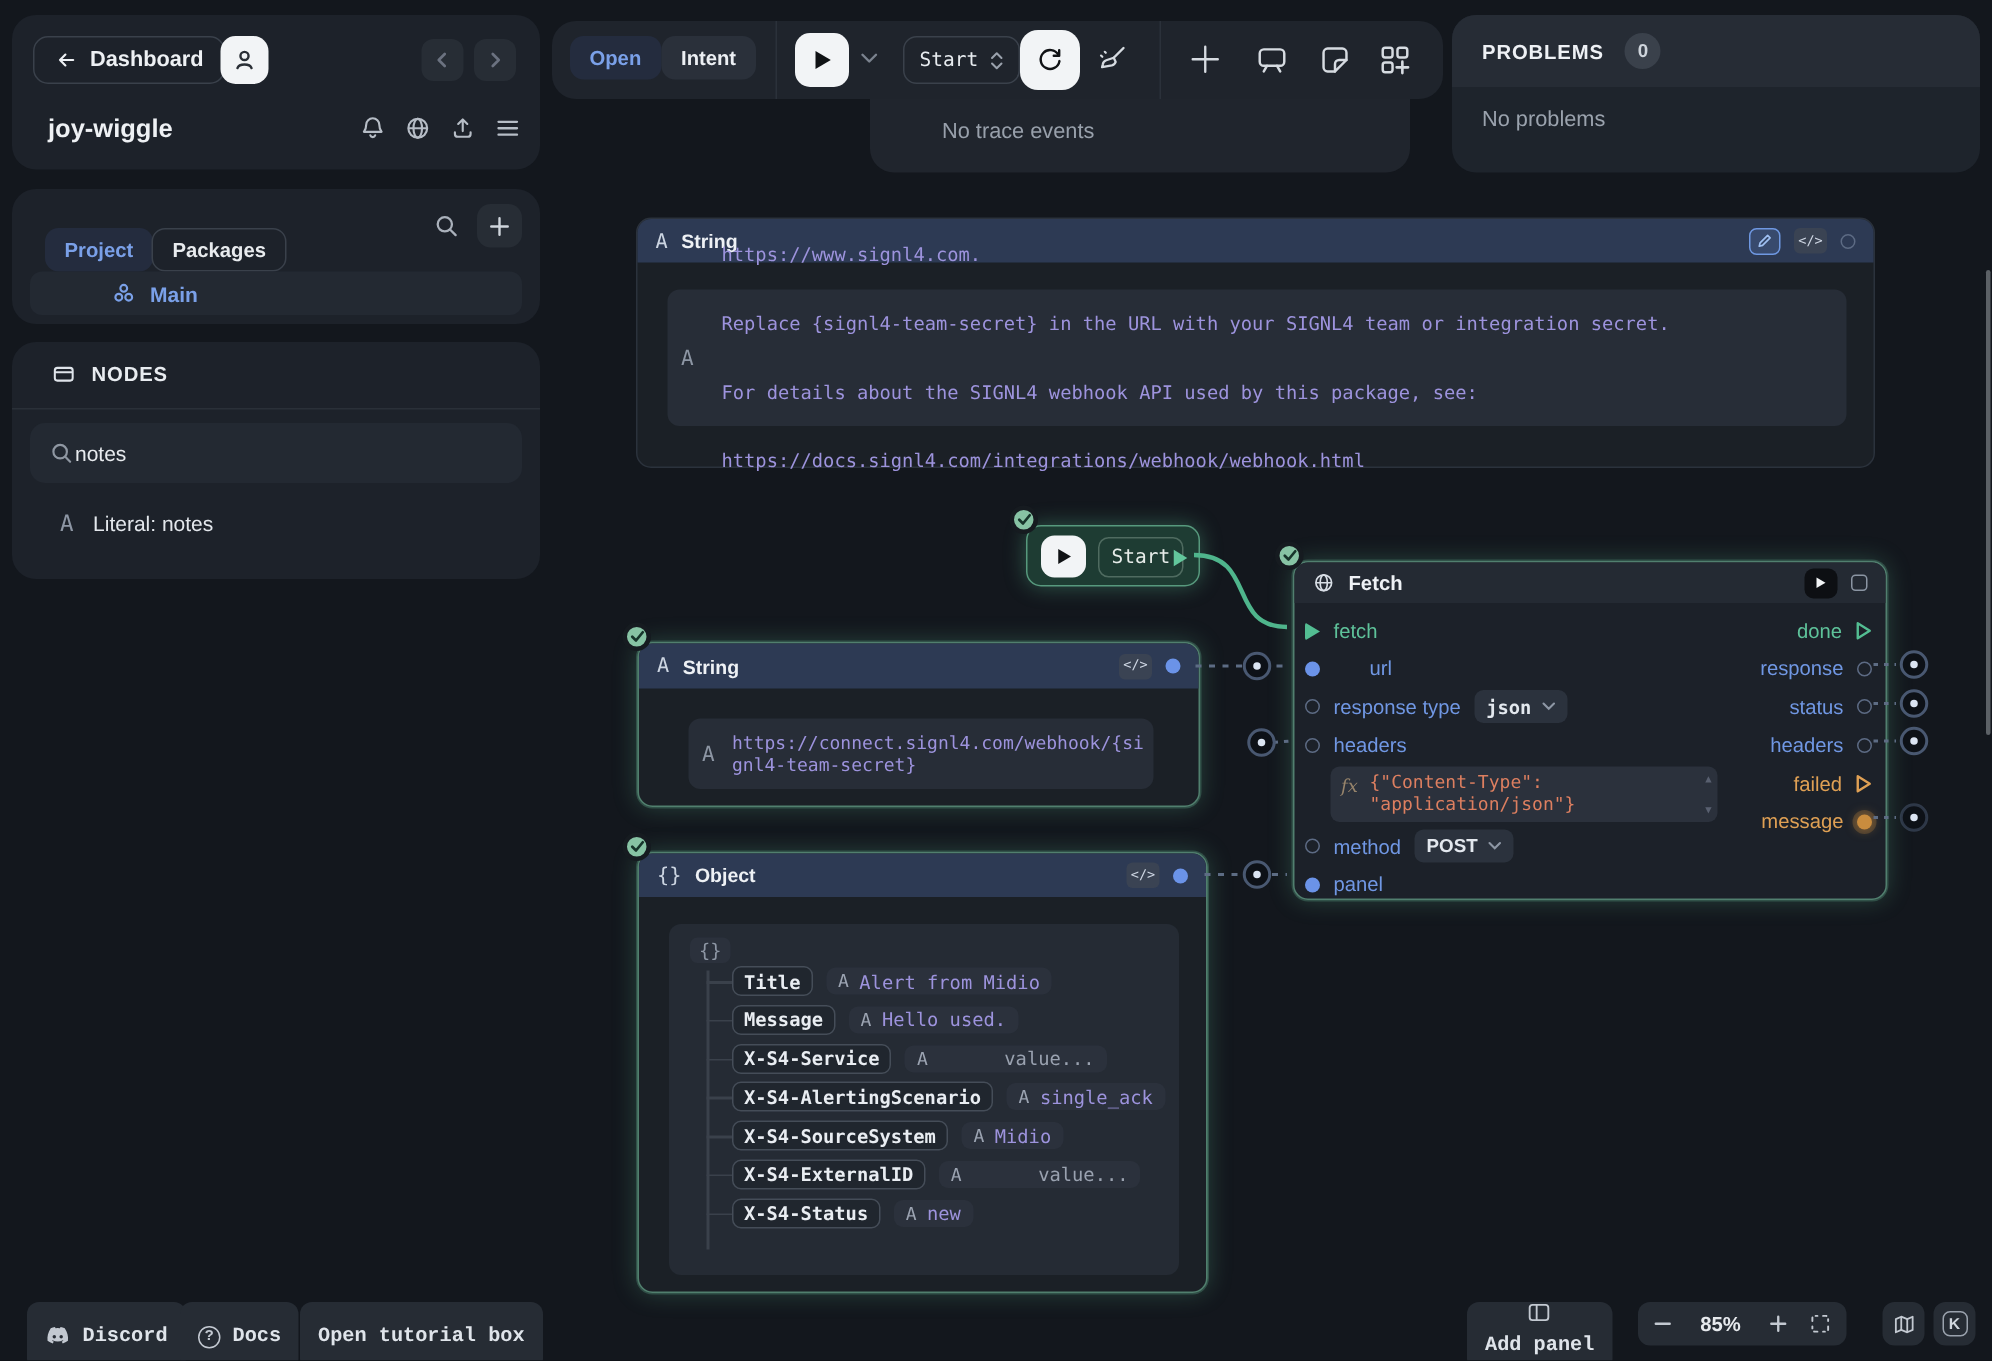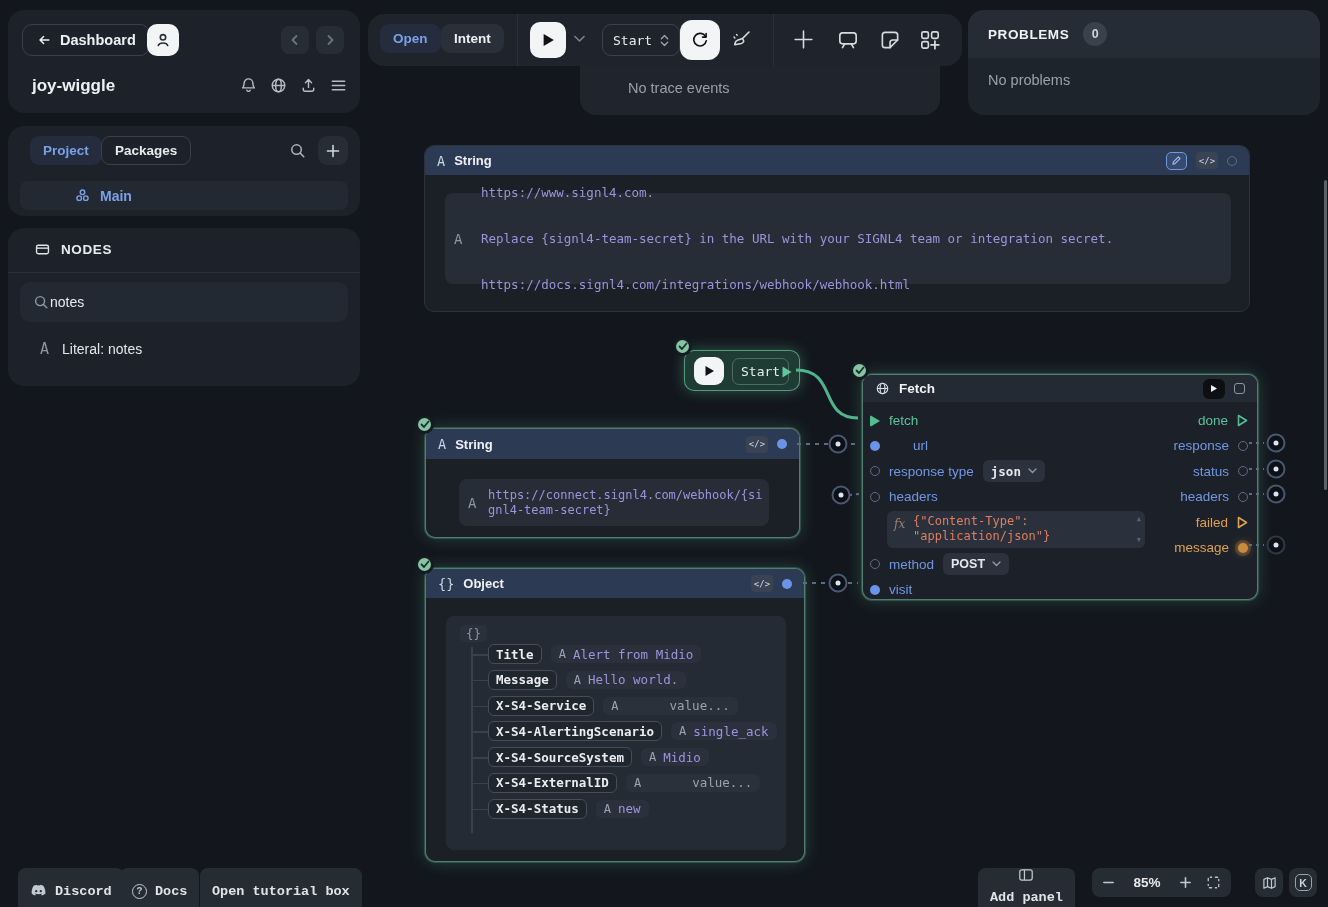--- a/index.html
+++ b/index.html
@@ -22,21 +22,21 @@
              gap:8px; border:1px solid #3a414b; border-radius:10px; padding:0 13px;
              font-size:14.5px; font-weight:bold; color:#eef1f4; }
   .avatar-btn{ position:absolute; left:139px; top:14px; width:32px; height:32px; background:#f2f4f6;
                border-radius:10px; display:flex; align-items:center; justify-content:center; }
   .navarrow{ position:absolute; top:16px; width:28px; height:28px; background:#272d35;
              border-radius:8px; display:flex; align-items:center; justify-content:center; }
   .proj-title{ position:absolute; left:24px; top:66px; font-size:17px; font-weight:bold; color:#eef1f4; }
   .hdr-ic{ position:absolute; top:66px; }
 
   
-  .tab-pill{ position:absolute; top:10px; height:29px; display:flex; align-items:center;
+  .tab-pill{ position:absolute; top:26px; height:29px; display:flex; align-items:center;
              padding:0 13px; border-radius:9px; font-size:13.5px; font-weight:bold; }
   .tab-active{ background:#242c3e; color:#7aa0e8; }
   .tab-idle{ border:1px solid #3a414b; color:#e8ebee; }
   .main-row{ position:absolute; left:12px; top:55px; width:328px; height:29px; background:#232932;
              border-radius:8px; display:flex; align-items:center; padding-left:54px; gap:9px;
              color:#7aa0e8; font-size:14px; font-weight:bold; }
 
   
   .nodes-hdr{ position:absolute; left:26px; top:13px; display:flex; gap:10px; align-items:center;
               font-size:13.5px; font-weight:bold; letter-spacing:.6px; color:#e8ecf0; }
@@ -353,20 +353,21 @@
         </span>
         <span class="code-chip mono">&lt;/&gt;</span>
         <span class="port-hollow"></span>
       </span>
     </div>
     <div class="inner-box" style="left:20px; top:47px; width:786px; height:91px; display:flex; align-items:center;">
       <span class="mono lit-a" style="position:absolute; left:9px;">A</span>
       <div class="mono purple" style="margin-left:36px; font-size:12.5px; line-height:15.2px; white-space:pre;">
         <div>https://www.signl4.com.</div>
         <div>Replace {signl4-team-secret} in the URL with your SIGNL4 team or integration secret.</div>
+        <div>For details about the SIGNL4 webhook API used by this package, see:</div>
         <div>https://docs.signl4.com/integrations/webhook/webhook.html</div>
       </div>
     </div>
   </div>
 
   <div class="start-node">
     <div class="check-badge" style="left:-12px; top:-14px;">
       <svg width="10" height="9" viewBox="0 0 10 9">
           <path d="M1.5 4.5 L4 7 L8.5 1.5" stroke="#17352b" stroke-width="1.8" fill="none" stroke-linecap="round" stroke-linejoin="round"></path>
         </svg>
@@ -441,21 +442,21 @@
         <span class="lbl-blue">method</span>
         <span class="dd-chip">
           <span>POST</span>
           <svg width="9" height="6" viewBox="0 0 9 6">
               <path d="M1 1 L4.5 4.5 L8 1" stroke="#8e97a5" stroke-width="1.4" fill="none" stroke-linecap="round"></path>
             </svg>
         </span>
       </div>
       <div class="frow" style="height:25px;">
         <span class="port-dot"></span>
-        <span class="lbl-blue">visit</span>
+        <span class="lbl-blue">panel</span>
       </div>
     </div>
 
     <div style="position:absolute; right:9px; top:33px; display:flex; flex-direction:column; align-items:flex-end;">
       <div class="frow" style="height:25px;">
         <span class="lbl-green">done</span>
         <svg width="11" height="13" viewBox="0 0 11 13">
             <path d="M1.5 1.5 L9.5 6.5 L1.5 11.5 Z" stroke="#53bd92" stroke-width="1.6" fill="none" stroke-linejoin="round"></path>
           </svg>
       </div>
@@ -526,21 +527,21 @@
           <span class="key-badge">Title</span>
           <span class="val-badge">
               <span class="vi">A</span>
               <span class="purple">Alert from Midio</span>
             </span>
         </div>
         <div class="obj-row">
           <span class="key-badge">Message</span>
           <span class="val-badge">
               <span class="vi">A</span>
-              <span class="purple">Hello world.</span>
+              <span class="purple">Hello used.</span>
             </span>
         </div>
         <div class="obj-row">
           <span class="key-badge">X-S4-Service</span>
           <span class="val-badge">
               <span class="vi">A</span>
               <span class="val-placeholder">value...</span>
             </span>
         </div>
         <div class="obj-row">

